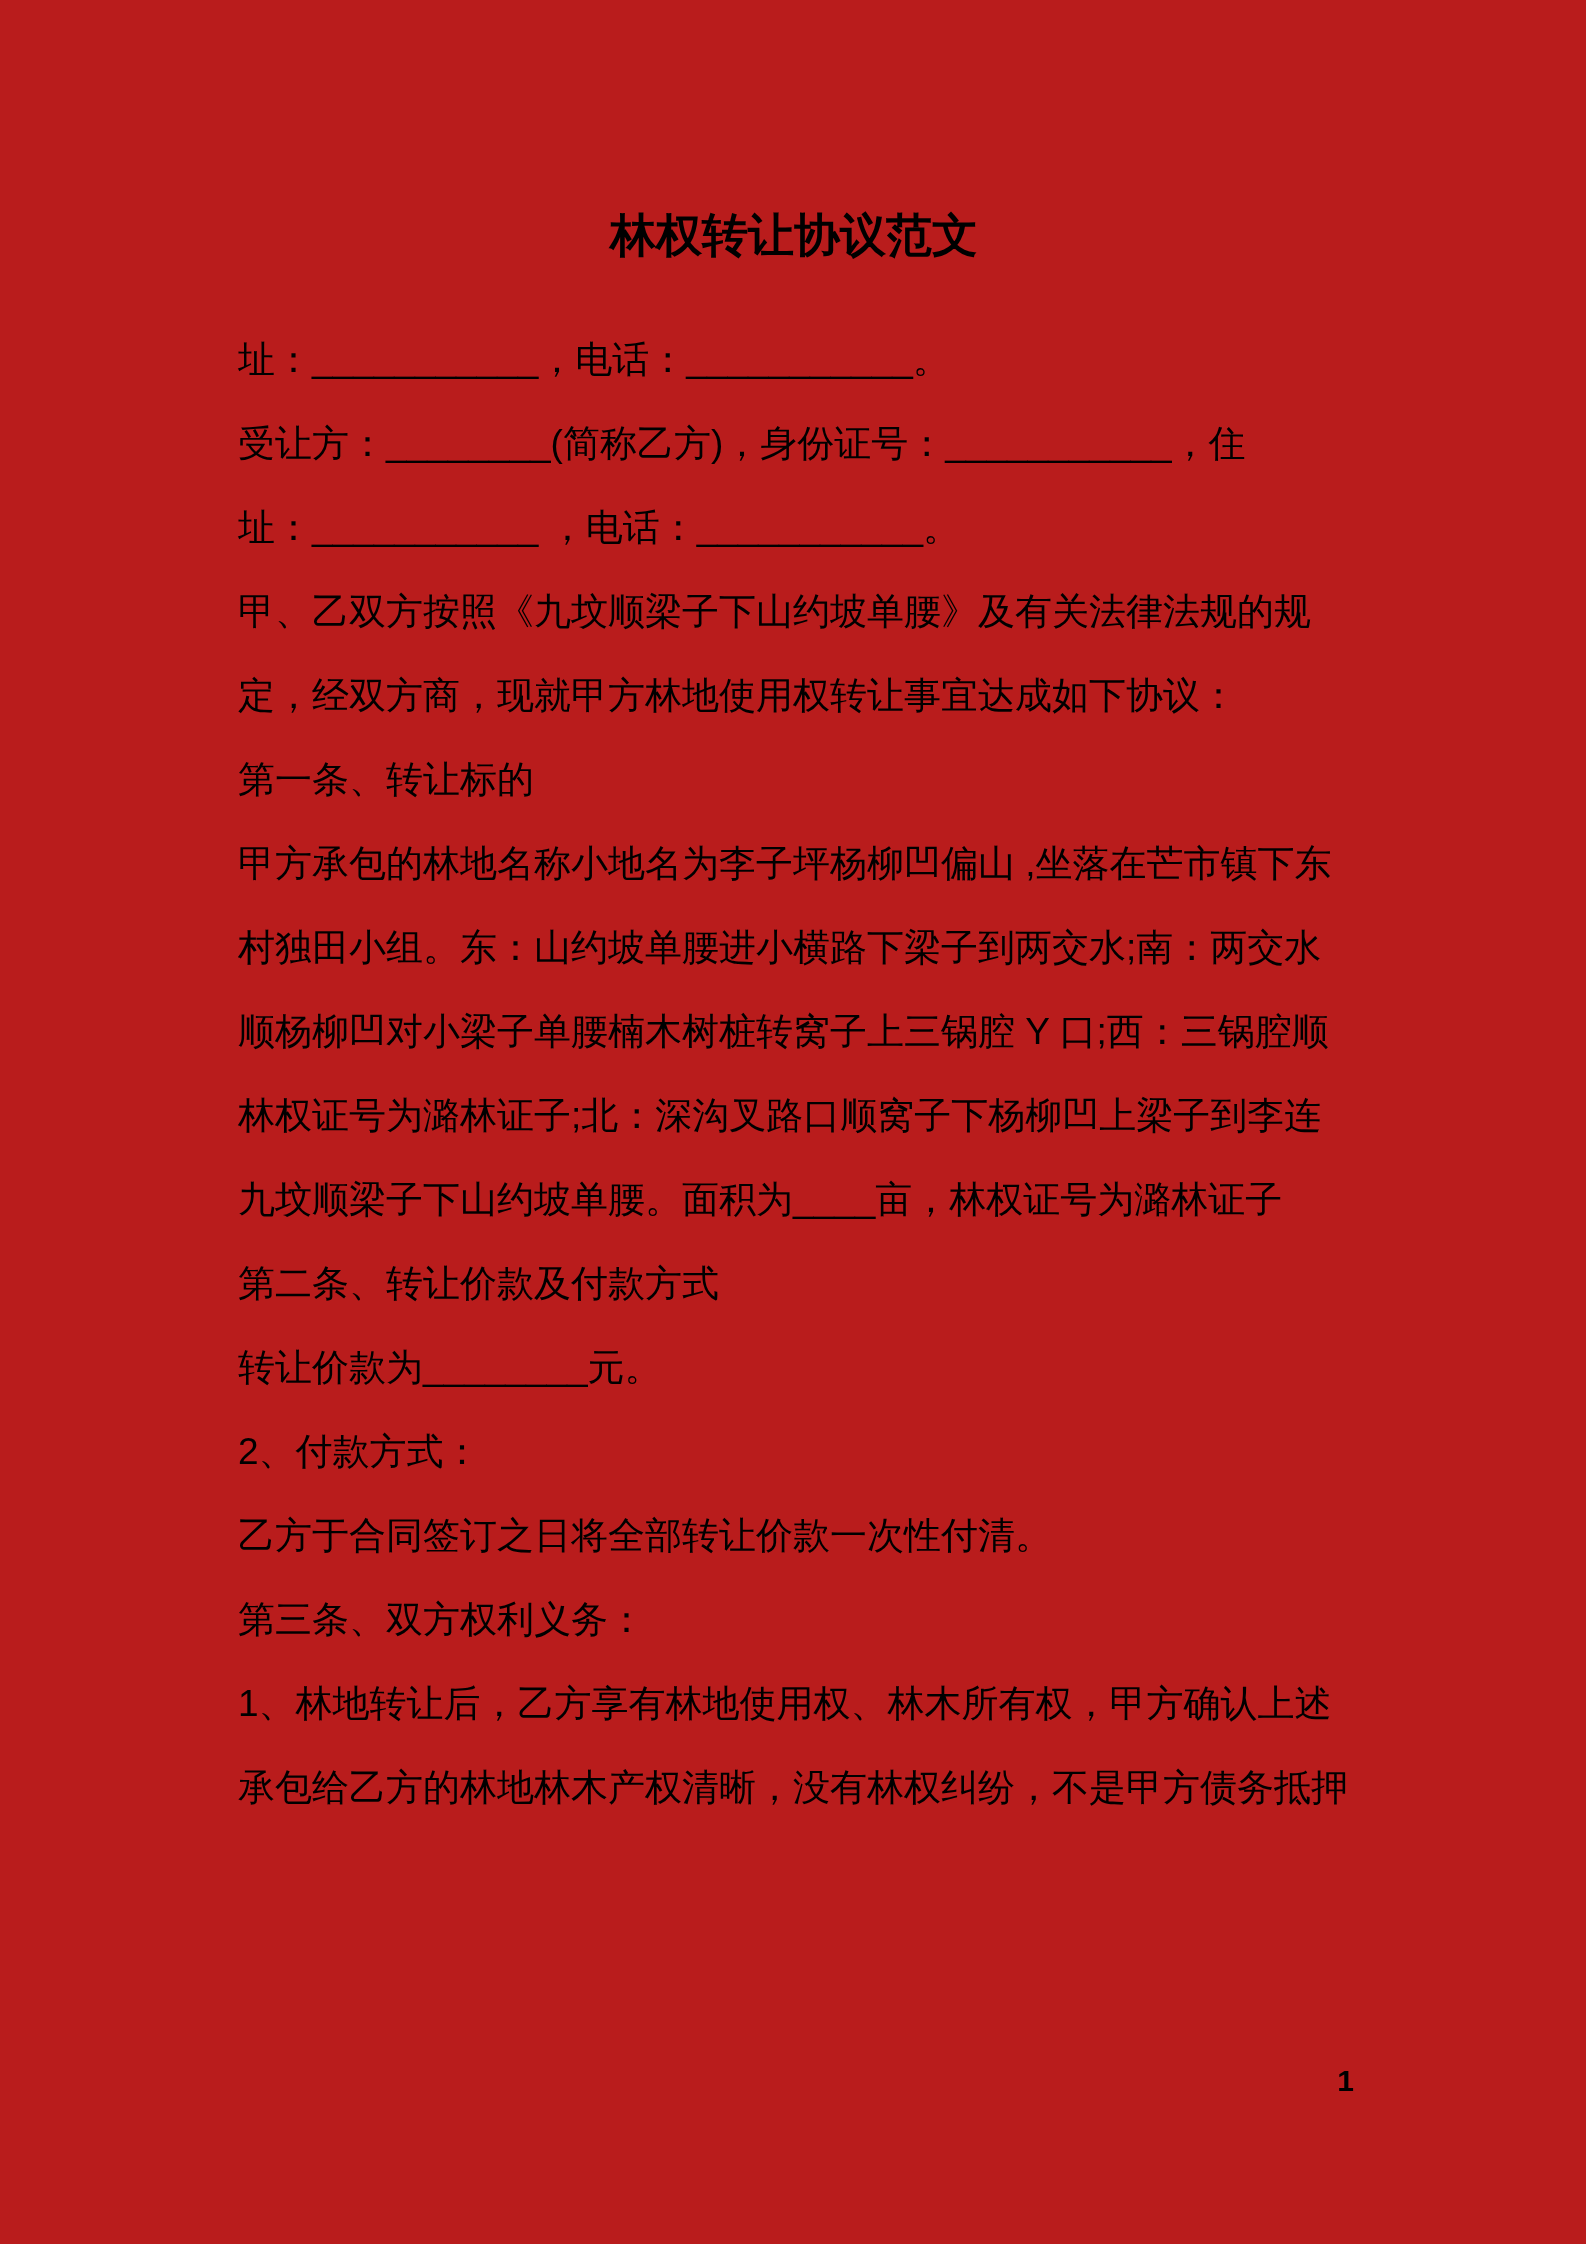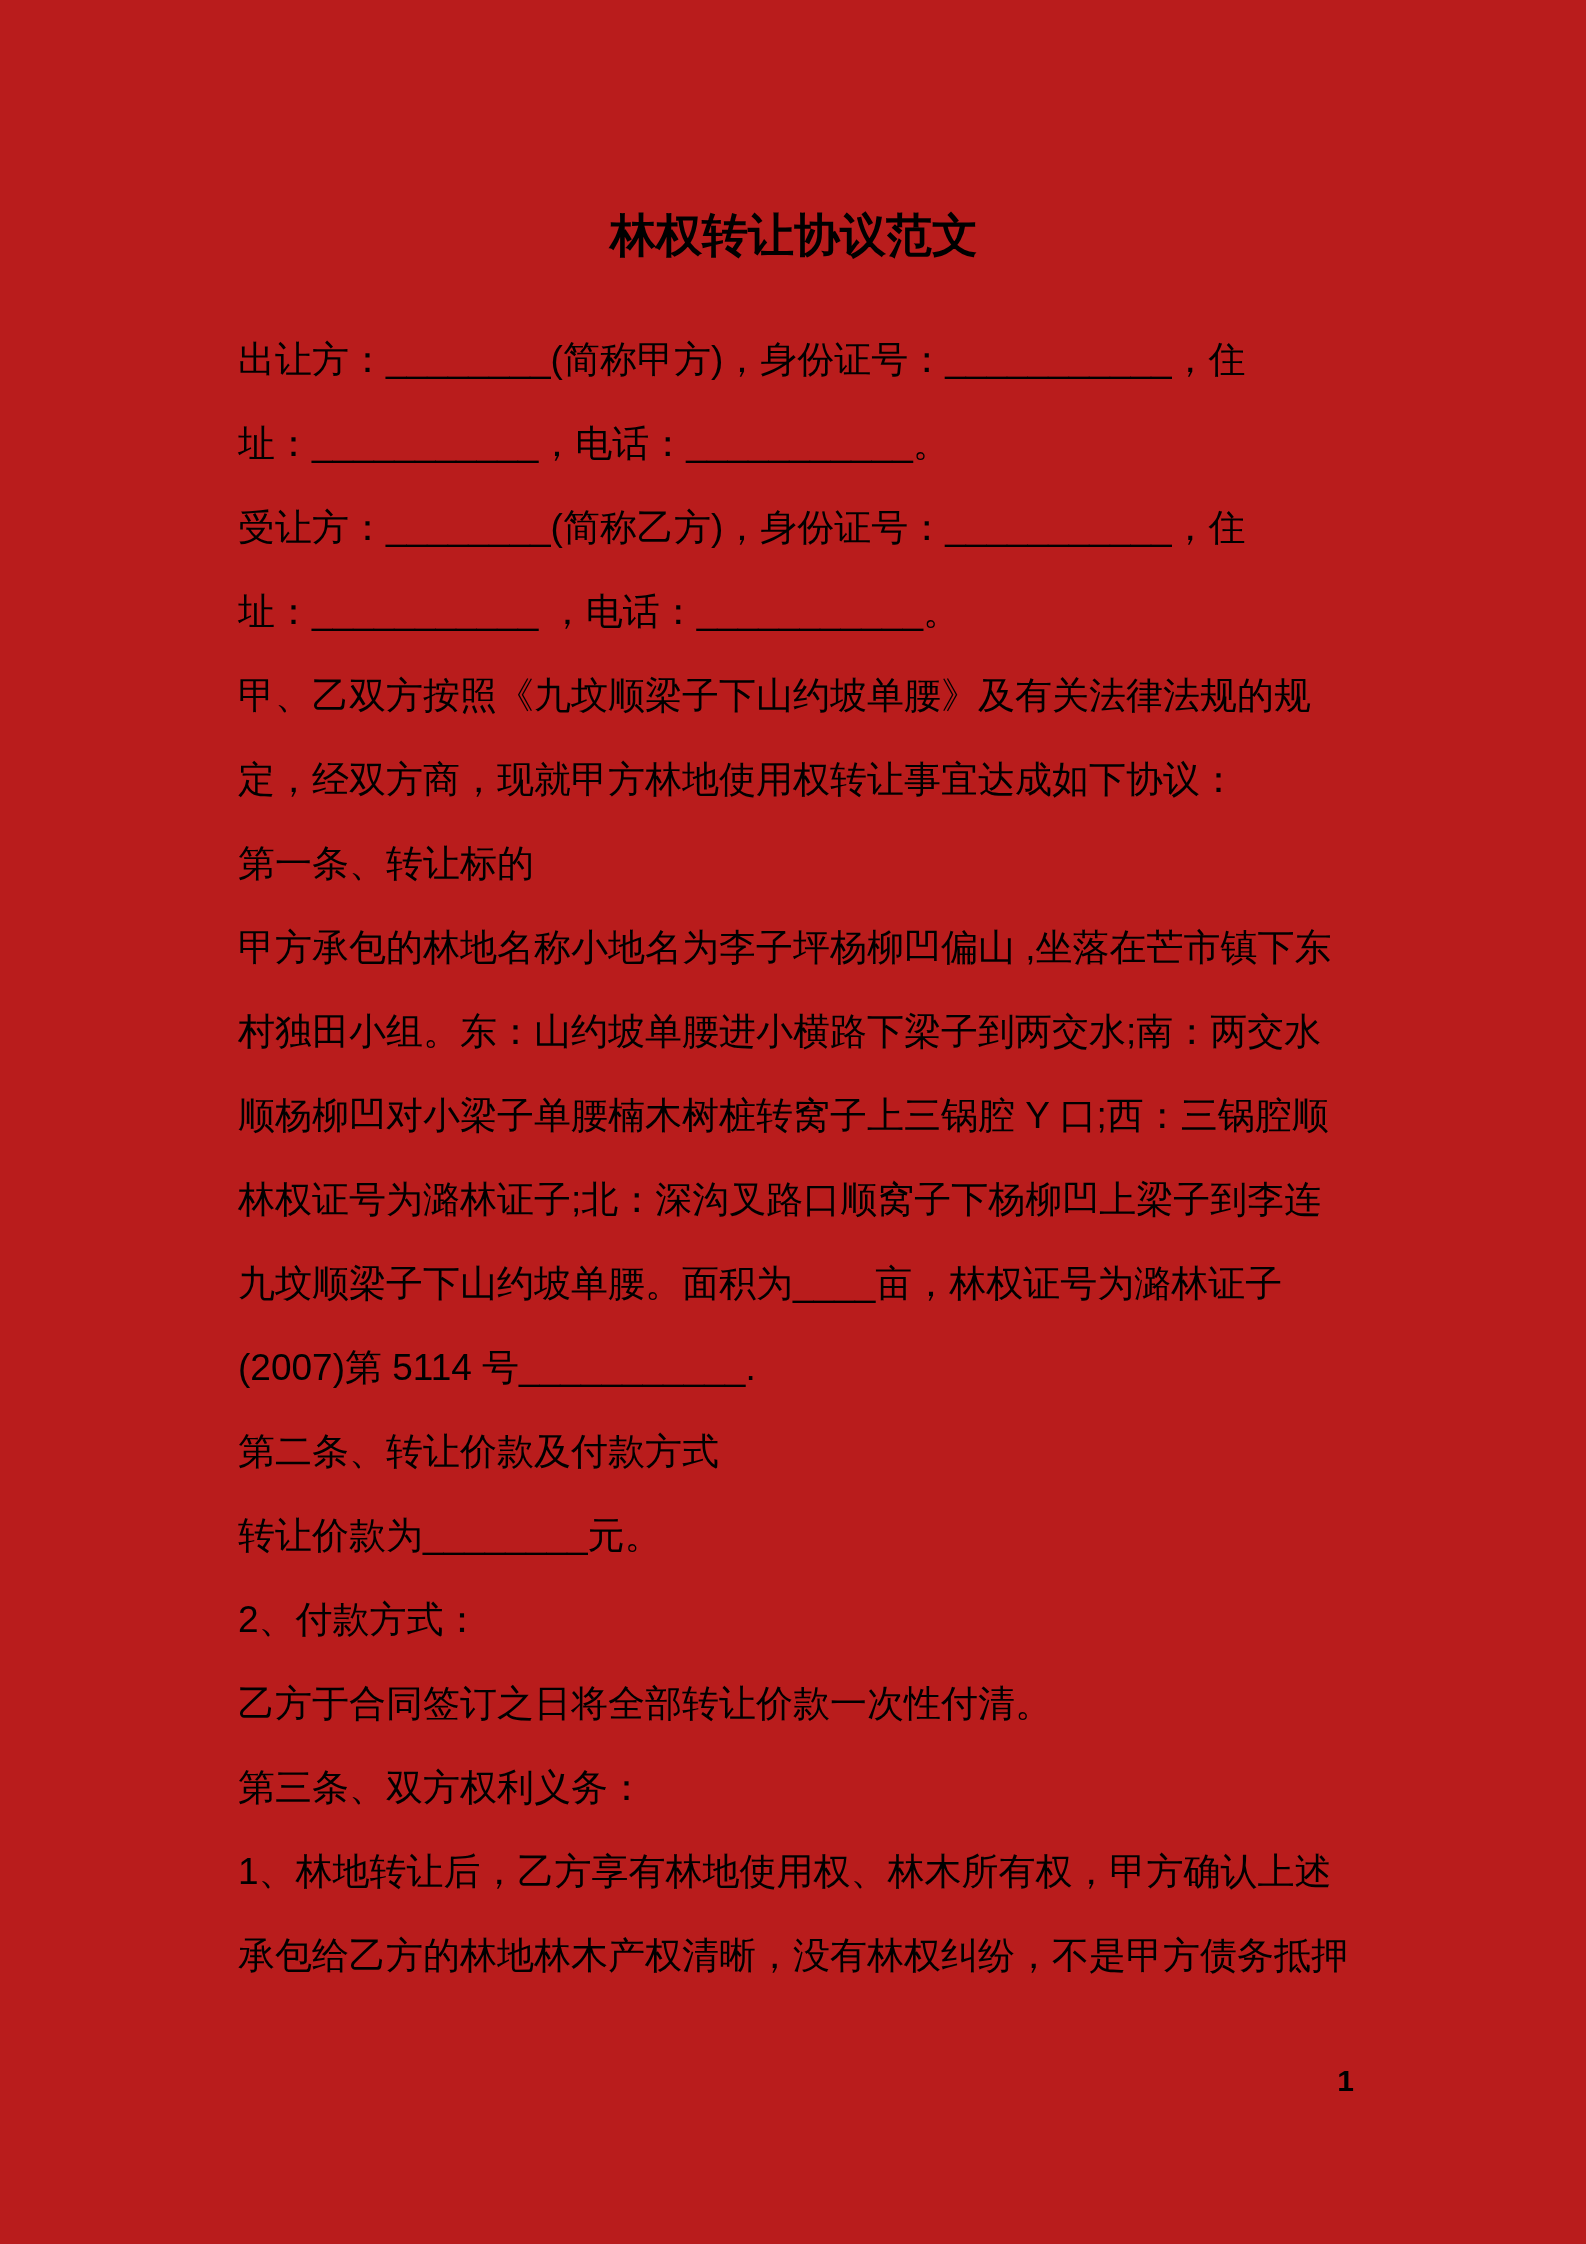--- a/index.html
+++ b/index.html
@@ -50,33 +50,31 @@
   }
 </style>
 </head>
 <body>
 
 <div class="page">
 
   <div class="doc-title">林权转让协议范文</div>
 
   <div class="doc-body">
-    <div class="text-line">出让方：________(简称甲方)，身份证号：___________，住</div>
     <div class="text-line">址：___________，电话：___________。</div>
     <div class="text-line">受让方：________(简称乙方)，身份证号：___________，住</div>
     <div class="text-line">址：___________ ，电话：___________。</div>
     <div class="text-line">甲、乙双方按照《九坟顺梁子下山约坡单腰》及有关法律法规的规</div>
     <div class="text-line">定，经双方商，现就甲方林地使用权转让事宜达成如下协议：</div>
     <div class="text-line">第一条、转让标的</div>
     <div class="text-line">甲方承包的林地名称小地名为李子坪杨柳凹偏山 ,坐落在芒市镇下东</div>
     <div class="text-line">村独田小组。东：山约坡单腰进小横路下梁子到两交水;南：两交水</div>
     <div class="text-line">顺杨柳凹对小梁子单腰楠木树桩转窝子上三锅腔 Y 口;西：三锅腔顺</div>
     <div class="text-line">林权证号为潞林证子;北：深沟叉路口顺窝子下杨柳凹上梁子到李连</div>
     <div class="text-line">九坟顺梁子下山约坡单腰。面积为____亩，林权证号为潞林证子</div>
-    <div class="text-line">(2007)第 5114 号___________.</div>
     <div class="text-line">第二条、转让价款及付款方式</div>
     <div class="text-line">转让价款为________元。</div>
     <div class="text-line">2、付款方式：</div>
     <div class="text-line">乙方于合同签订之日将全部转让价款一次性付清。</div>
     <div class="text-line">第三条、双方权利义务：</div>
     <div class="text-line">1、林地转让后，乙方享有林地使用权、林木所有权，甲方确认上述</div>
     <div class="text-line">承包给乙方的林地林木产权清晰，没有林权纠纷，不是甲方债务抵押</div>
   </div>
 
   <div class="page-number">1</div>

